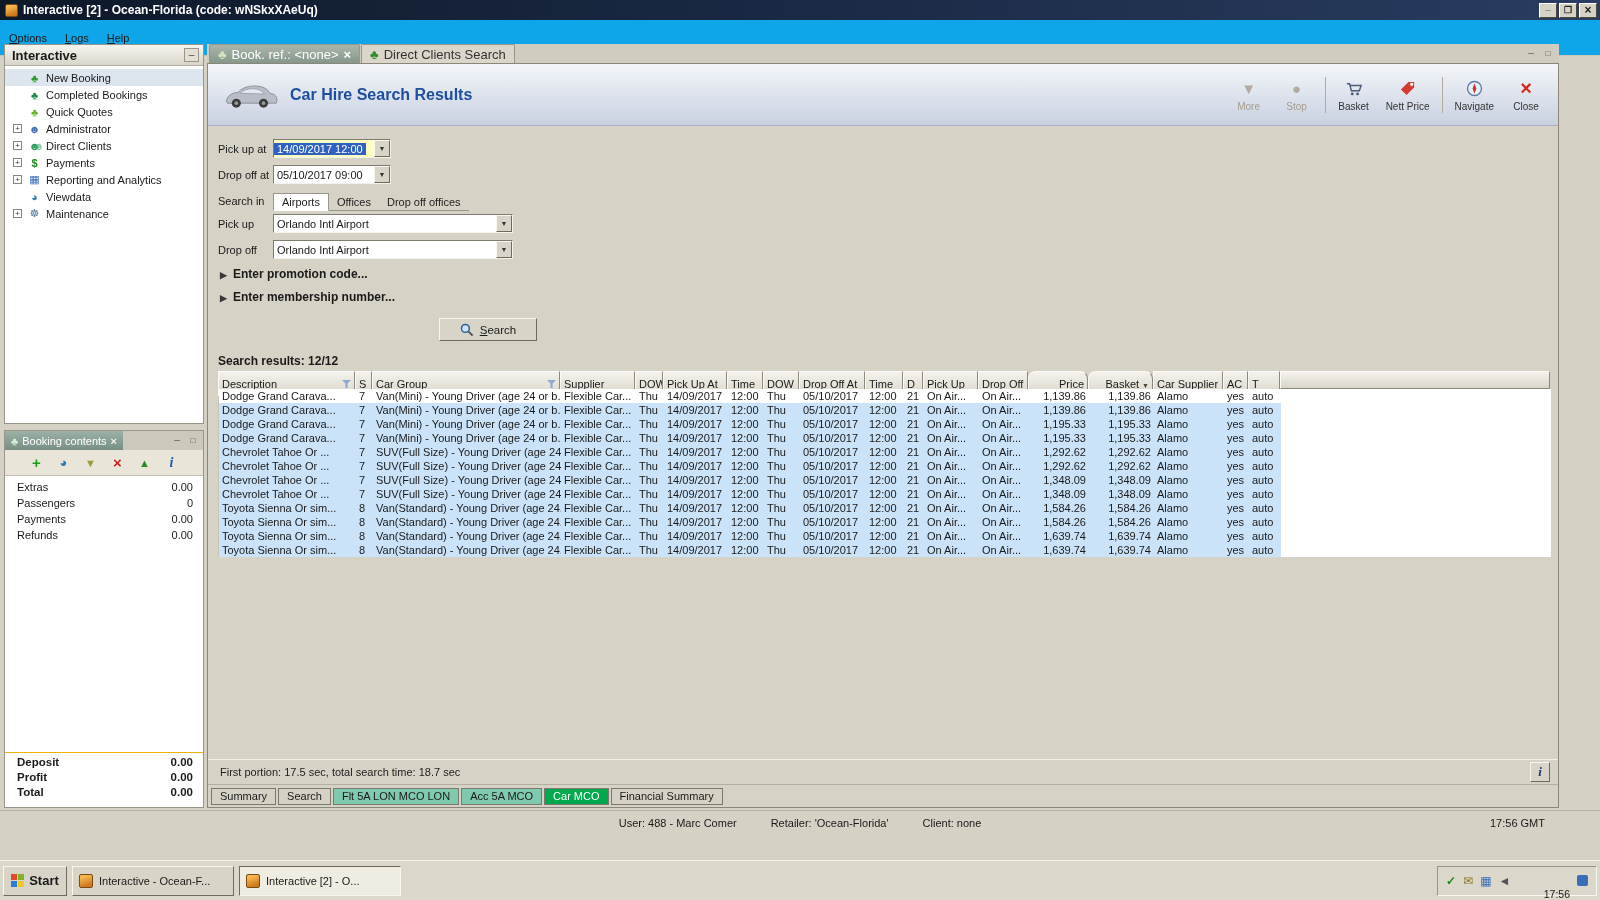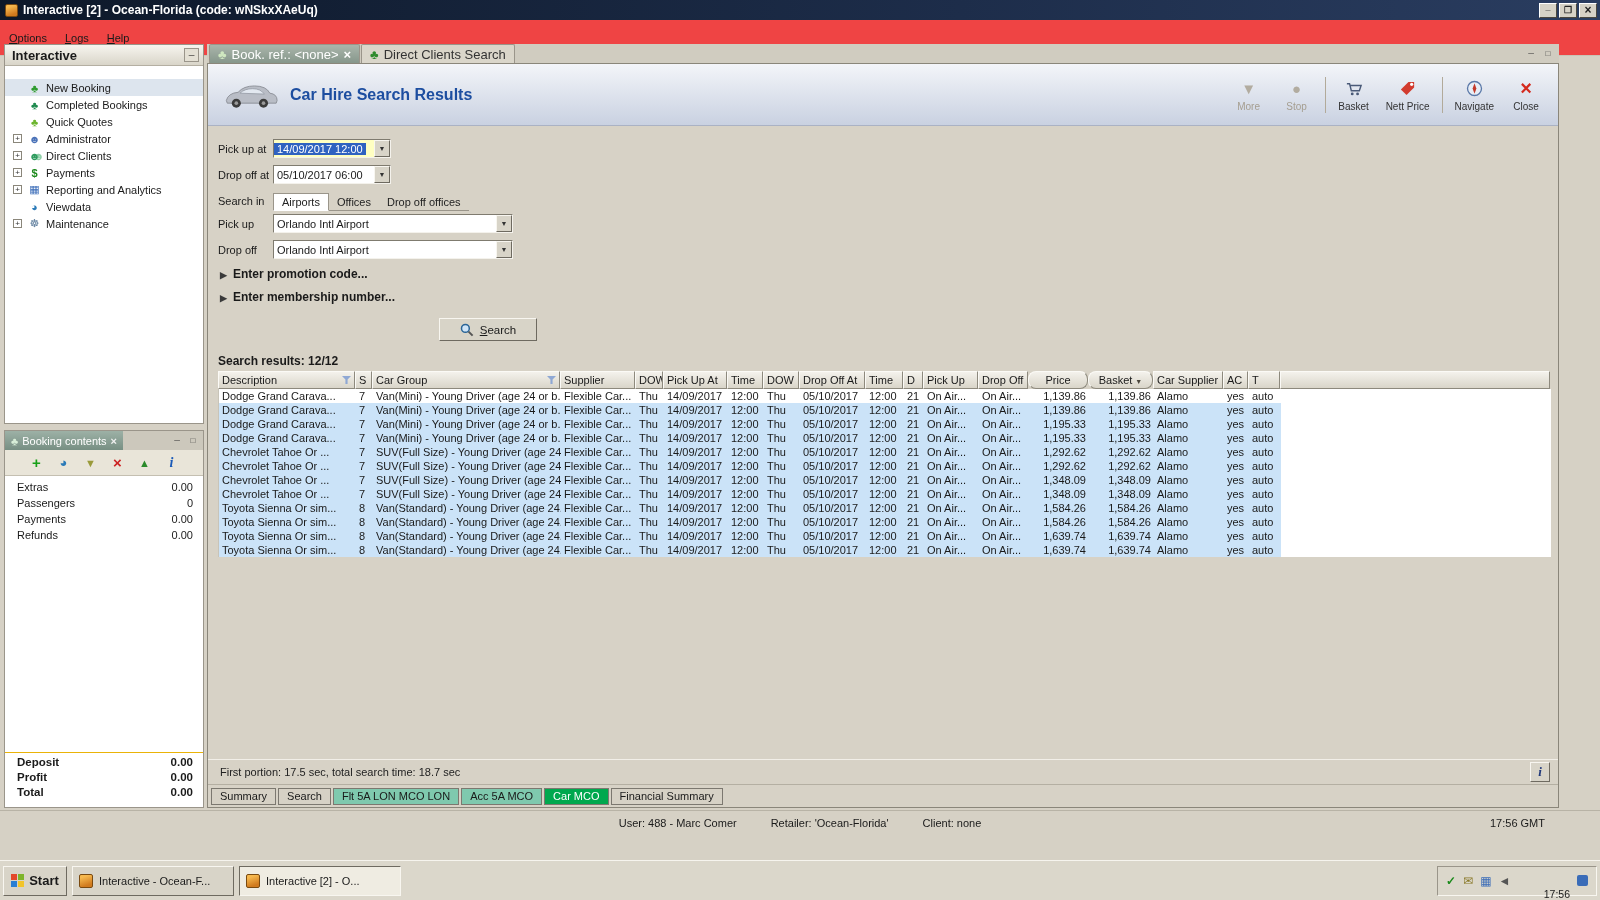--- a/index.html
+++ b/index.html
@@ -15,36 +15,36 @@
   .title-text { color:#fff; font-weight:bold; font-size:12px; }
   .win-controls { margin-left:auto; display:flex; gap:2px; }
   .win-btn { width:18px; height:15px; background:#d6d2c6; border:1px solid;
     border-color:#fff #4a473e #4a473e #fff; font-size:9px; font-weight:bold; color:#222;
     display:flex; align-items:center; justify-content:center; line-height:1; }
   .wb-min::before{content:"_"; position:relative; top:-3px;}
   .wb-max::before{content:"❐";}
   .wb-close::before{content:"×"; font-size:12px;}
 
   
-  .menubar { position:absolute; left:0; top:20px; width:1600px; height:36px; background:#ef4444;
+  .menubar { position:absolute; left:0; top:20px; width:1600px; height:36px; background:#0ea5e9;
     border-bottom:1px solid #c9c4b6; display:flex; align-items:center; }
   .menu-item { display:inline-block; padding:2px 9px; font-size:11px; }
   .menu-item::first-letter { text-decoration:underline; }
 
   
   .panel { position:absolute; background:#fff; border:1px solid #9a958a; }
   .raised { background:#d8d4c8; border:1px solid; border-color:#f8f6f0 #6e6a60 #6e6a60 #f8f6f0; }
 
   
   .sidebar { left:4px; top:44px; width:200px; height:380px; }
   .sidebar-header { height:21px; background:linear-gradient(#f7f5ef,#d9d5c9); border-bottom:1px solid #b4afa2;
     display:flex; align-items:center; padding:0 4px 0 7px; font-weight:bold; font-size:13px; }
   .panel-btn { margin-left:auto; width:15px; height:14px; background:#e4e0d4; border:1px solid #9a958a;
     font-size:8px; display:flex; align-items:center; justify-content:center; }
-  .tree { padding-top:13px; }
+  .tree { padding-top:3px; }
   .tree-item { display:flex; align-items:center; height:17px; padding-left:8px; cursor:default; }
   .tree-item.selected { background:#dde5ee; }
   .plusbox { width:9px; height:9px; border:1px solid #8a867a; background:#fff; margin-right:5px;
     font-size:8px; line-height:7px; text-align:center; color:#333; visibility:hidden; flex:0 0 9px; }
   .tree-item.expandable .plusbox { visibility:visible; }
   .tree-item.expandable .plusbox::before { content:"+"; }
   .ticon { width:15px; text-align:center; margin-right:4px; font-size:11px; flex:0 0 15px; }
   .ic-palm::before  { content:"♣"; color:#2e9b2e; }
   .ic-palm2::before { content:"♣"; color:#1e8a4e; }
   .ic-palm3::before { content:"♣"; color:#6cb52e; }
@@ -129,35 +129,35 @@
   .exp-arrow::before { content:"▶"; font-size:9px; color:#3a3a3a; }
   .search-btn { margin:12px 0 0 221px; width:98px; height:23px; display:flex; align-items:center; justify-content:center; gap:6px; font-size:11.5px; }
   .search-btn .lbl { display:inline-block; }
   .search-btn .lbl::first-letter { text-decoration:underline; }
 
   
   .results-label { margin:13px 0 3px 10px; font-weight:bold; font-size:12px; }
   .grid { margin-left:10px; width:1332px; }
   .ghead { display:flex; width:1332px; height:18px; }
   .hcell { display:flex; align-items:center; background:linear-gradient(#f4f2ec,#d9d5c9);
-    border:1px solid; border-color:#fbfaf6 #8d897d #8d897d #fbfaf6; padding:4px 3px; font-size:11px;
+    border:1px solid; border-color:#fbfaf6 #8d897d #8d897d #fbfaf6; padding:12px 3px; font-size:11px;
     white-space:nowrap; overflow:hidden; }
   .hfill { flex:1; background:linear-gradient(#f4f2ec,#d9d5c9); border:1px solid; border-color:#fbfaf6 #8d897d #8d897d #fbfaf6; }
   .funnel { display:none; width:9px; height:8px; margin-left:auto; background:#8fa8d4;
     clip-path:polygon(0 0,100% 0,62% 45%,62% 100%,38% 100%,38% 45%); }
   .has-funnel .funnel { display:inline-block; }
   .sortarrow { display:none; margin-left:3px; }
   .sortarrow::before { content:"▼"; font-size:7px; color:#4a463c; }
   .has-sort .sortarrow { display:inline-block; }
   .col-desc{width:137px;} .col-s{width:17px;} .col-grp{width:188px;} .col-sup{width:75px;}
   .col-dow{width:28px;} .col-date{width:64px;} .col-time{width:36px;}
   .col-dow2{width:36px;} .col-date2{width:66px;} .col-time2{width:38px;}
   .col-d{width:20px;} .col-loc{width:55px;} .col-loc2{width:50px;}
   .col-price{width:60px;} .col-basket{width:65px;} .col-carsup{width:70px;} .col-ac{width:25px;} .col-t{width:32px;}
-  .hcell.col-price, .hcell.col-basket { justify-content:center;border-radius:8px; }
+  .hcell.col-price, .hcell.col-basket { justify-content:flex-end;border-radius:8px; }
   .gbody { width:1332px; border-left:1px solid #c8c4b8; }
   .trow { display:flex; width:1332px; height:14px; line-height:14px; background:#fff; }
   .trow .cells { display:flex; width:1062px; background:#fff; }
   .trow.selected .cells { background:#cbe3f8; }
   .c { padding:0 3px; font-size:11px; white-space:nowrap; overflow:hidden; }
   .c.col-price, .c.col-basket { text-align:right; }
 
   .spacer { flex:1; }
 
   
@@ -434,21 +434,21 @@
         <div class="frow">
           <span class="flabel">Pick up at</span>
           <span class="combo yellow w-date">
             <span class="combo-value">14/09/2017 12:00</span>
             <span class="combo-btn"></span>
           </span>
         </div>
         <div class="frow">
           <span class="flabel">Drop off at</span>
           <span class="combo w-date">
-            <span class="combo-value">05/10/2017 06:00</span>
+            <span class="combo-value">05/10/2017 09:00</span>
             <span class="combo-btn"></span>
           </span>
         </div>
         <div class="frow" style="margin-bottom:2px;">
           <span class="flabel">Search in</span>
           <span class="search-in-strip">
 
           <span class="sitab active">Airports</span>
               <span class="sitab">Offices</span>
               <span class="sitab">Drop off offices</span>

